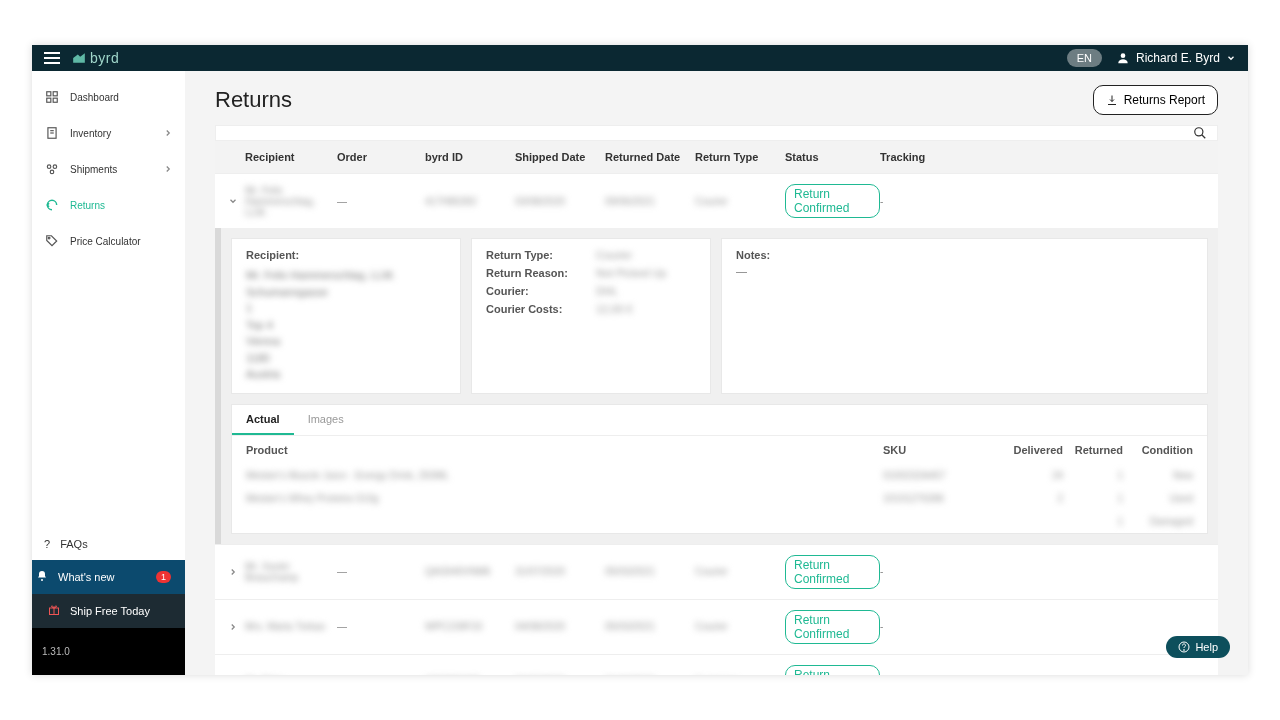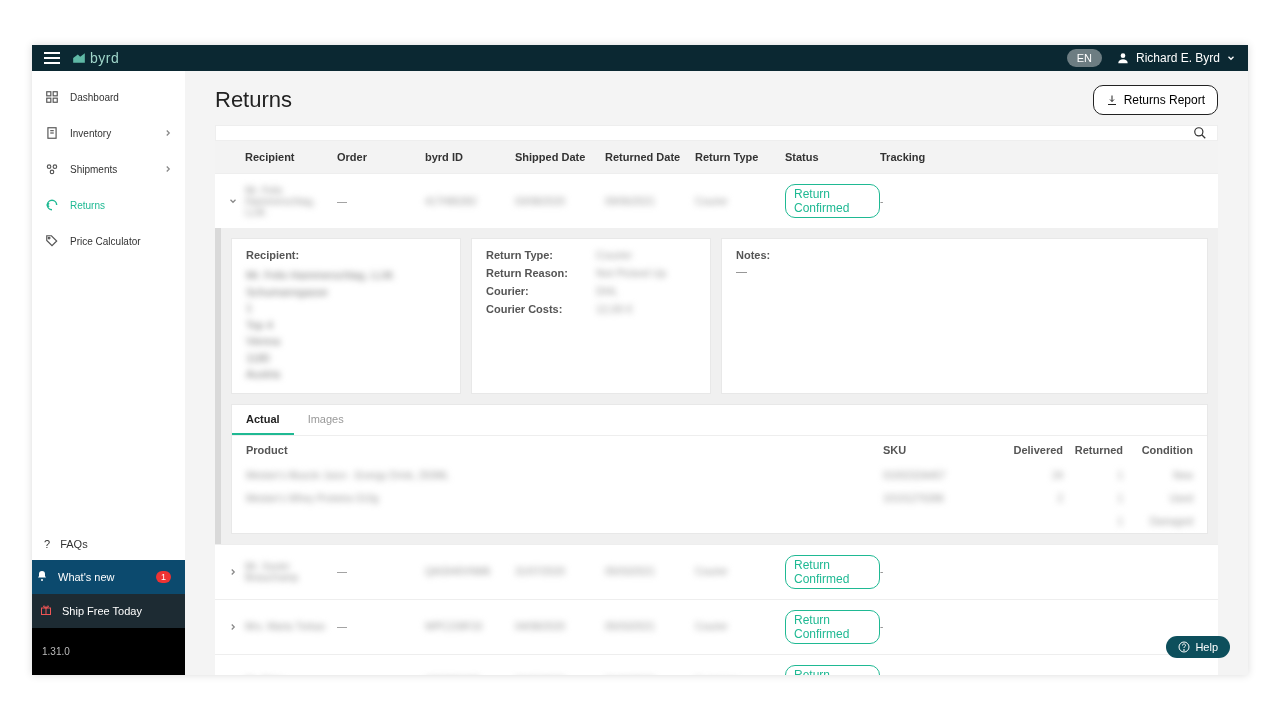--- a/index.html
+++ b/index.html
@@ -27,21 +27,21 @@
 .nav-item { display:flex; align-items:center; height:36px; padding:0 12px; font-size:10px; color:#333; cursor:pointer; gap:10px;}
 .nav-item.active { color:#1fb993; }
 .nav-item .sicon { width:16px; height:16px; display:flex; align-items:center; justify-content:center; color:#555;}
 .nav-item.active .sicon { color:#1fb993; }
 .nav-item .arrow { margin-left:auto; width:10px; height:10px; color:#888;}
 
 .side-bottom { font-size:11px;}
 .side-bottom .faqs {display:flex; align-items:center; gap:10px; padding:10px 12px; color:#333; cursor:pointer;}
 .side-bottom .whatsnew {display:flex; align-items:center; gap:10px; padding:10px 4px; background:#0c4a6e; color:#fff; cursor:pointer; position:relative;}
 .side-bottom .whatsnew .badge { position:absolute; right:14px; background:#e33; color:#fff; border-radius:8px; font-size:9px; padding:1px 5px;}
-.side-bottom .ship {display:flex; align-items:center; gap:10px; padding:10px 8px; background:#1d2b33; color:#fff; cursor:pointer;}
+.side-bottom .ship {display:flex; align-items:center; gap:10px; padding:10px 16px; background:#1d2b33; color:#fff; cursor:pointer;}
 .side-bottom .ship .gicon { color:#e55;}
 .side-bottom .ver { padding:18px 10px; background:#000; color:#bbb; font-size:10px;}
 
 
 .main { flex:1; display:flex; flex-direction:column; background:#f4f4f4; overflow:auto;}
 .page-head { display:flex; align-items:center; padding: 14px 30px 10px 30px;}
 .page-title { font-size:22px; font-weight:400; color:#222;}
 .report-btn { margin-left:auto; display:flex; align-items:center; gap:6px; border:1px solid #222; background:#fff; padding:7px 12px; font-size:12px; cursor:pointer; border-radius:10px;}
 
 .searchbar { margin:0 30px; background:#fff; height:32px; display:flex; align-items:center; border:1px solid #eee; justify-content:flex-end; padding-right:10px;}

